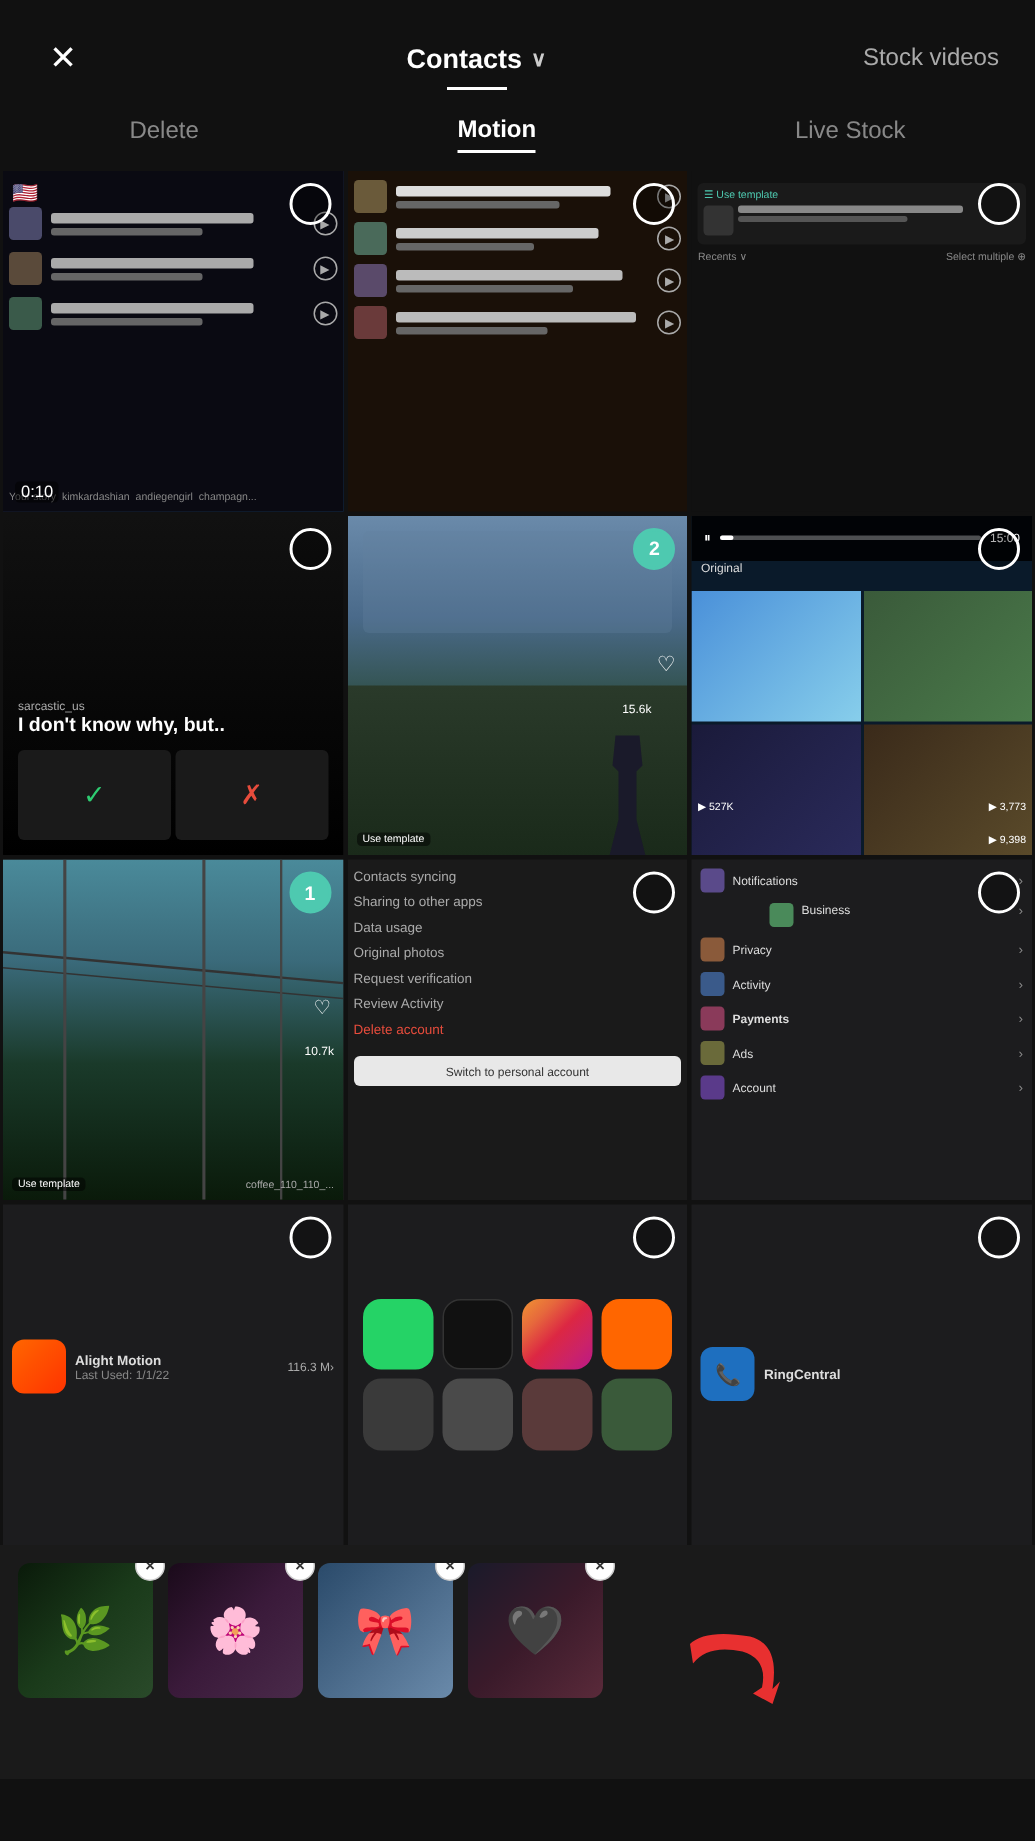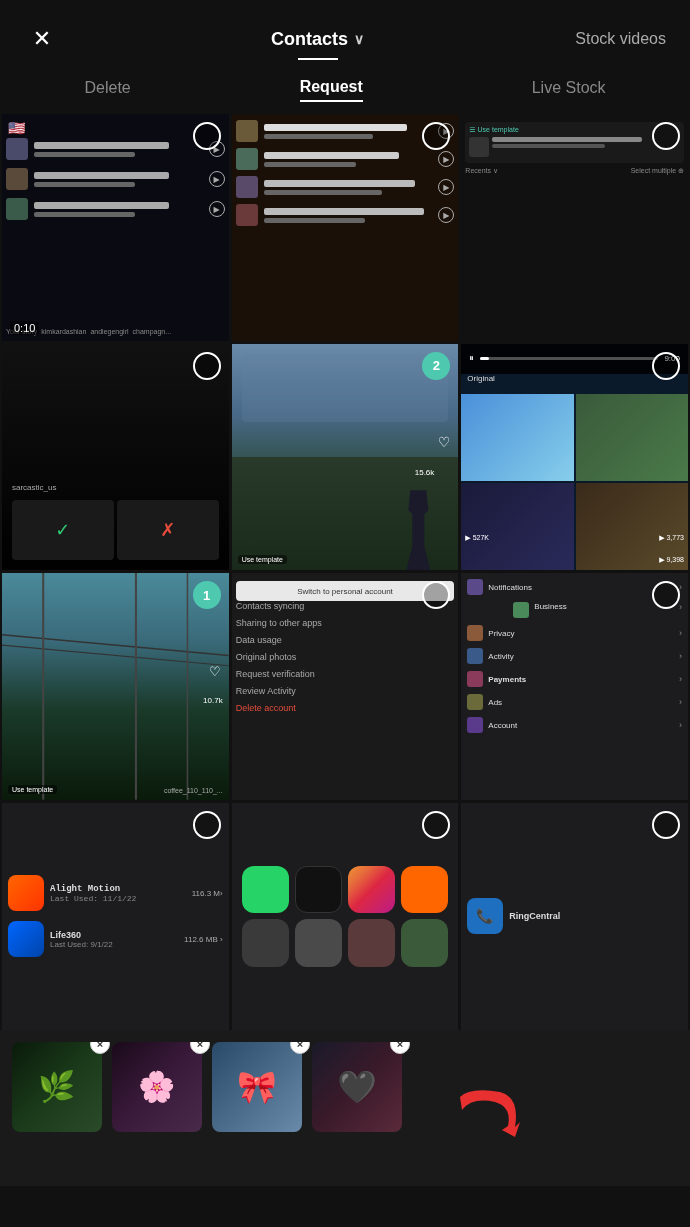--- a/index.html
+++ b/index.html
@@ -369,21 +369,21 @@
   <span class="header-close">✕</span>
   <div class="header-title">
     <span>Contacts</span>
     <span class="header-chevron">∨</span>
   </div>
   <span class="header-stock">Stock videos</span>
 </div>
 
 <div class="tabs">
   <span class="tab">Delete</span>
-  <span class="tab active">Request</span>
+  <span class="tab active">Motion</span>
   <span class="tab">Live Stock</span>
 </div>
 
 <div class="grid">
 
   <div class="grid-item thumb-1">
     <div class="thumb-content" style="background:#0a0a12; flex-direction:column; justify-content:flex-start; padding:4px;">
       <div class="flag-icon">🇺🇸</div>
       <div style="margin-top:20px; width:100%;">
         <div class="thumb-list-item">
@@ -484,20 +484,21 @@
       </div>
     </div>
     <div class="selection-badge"></div>
   </div>
 
   <div class="grid-item">
     <div class="thumb-text-overlay">
       <div class="username-row">
         <span>sarcastic_us</span>
       </div>
+      <div class="main-text">I don't know why, but..</div>
       <div style="margin-top:8px; display:grid; grid-template-columns:1fr 1fr; gap:3px; height:60px;">
         <div style="background:#1a1a1a; border-radius:4px; display:flex; align-items:center; justify-content:center;">
           <span style="color:#2ecc71; font-size:18px;">✓</span>
         </div>
         <div style="background:#1a1a1a; border-radius:4px; display:flex; align-items:center; justify-content:center;">
           <span style="color:#e74c3c; font-size:18px;">✗</span>
         </div>
       </div>
     </div>
     <div class="selection-badge"></div>
@@ -518,21 +519,21 @@
     <div style="position:absolute;right:24px;top:55%;font-size:8px;color:#fff;text-align:center;">15.6k</div>
   </div>
 
   <div class="grid-item" style="background:#0a1a2a;">
     <div style="width:100%;height:100%;position:relative;">
       <div class="audio-bar">
         <span>⏸</span>
         <div style="flex:1;margin:0 6px;height:3px;background:rgba(255,255,255,0.3);border-radius:2px;">
           <div style="width:5%;height:100%;background:#fff;border-radius:2px;"></div>
         </div>
-        <span style="font-size:8px;">9:00</span>
+        <span style="font-size:8px;">15:00</span>
       </div>
       <div style="position:absolute;top:30px;left:6px;font-size:8px;color:#ddd;">Original</div>
 
       <div style="position:absolute;top:50px;left:0;right:0;bottom:0;display:grid;grid-template-columns:1fr 1fr;grid-template-rows:1fr 1fr;gap:2px;">
         <div style="background:linear-gradient(135deg,#4a90d9,#87ceeb);"></div>
         <div style="background:linear-gradient(135deg,#3a5a3a,#4a7a4a);"></div>
         <div style="background:linear-gradient(135deg,#1a1a3a,#2a2a5a);"></div>
         <div style="background:linear-gradient(135deg,#3a2a1a,#5a4a2a);"></div>
       </div>
 
@@ -556,23 +557,20 @@
       <div style="position:absolute;bottom:6px;left:6px;font-size:7px;color:#fff;background:rgba(0,0,0,0.5);padding:1px 4px;border-radius:3px;">Use template</div>
       <div style="position:absolute;bottom:6px;right:6px;font-size:7px;color:#aaa;">coffee_110_110_...</div>
     </div>
     <div class="selection-badge numbered">1</div>
     <div style="position:absolute;right:8px;top:40%;font-size:13px;color:#fff;">♡</div>
     <div style="position:absolute;right:6px;top:54%;font-size:8px;color:#fff;">10.7k</div>
   </div>
 
   <div class="grid-item" style="background:#1a1a1a;">
     <div style="width:100%;height:100%;padding:6px 4px;display:flex;flex-direction:column;justify-content:flex-start;">
-      <div style="width:100%;height:20px;background:#e8e8e8;border-radius:4px;display:flex;align-items:center;justify-content:center;margin-top:2px;">
-        <span style="font-size:8px;color:#333;">Switch to personal account</span>
-      </div>
       <div style="margin-bottom:4px;">
         <div class="thumb-settings-item" style="margin-bottom:7px;">
           <div style="font-size:9px;color:#aaa;width:100%;">Contacts syncing</div>
         </div>
         <div class="thumb-settings-item" style="margin-bottom:7px;">
           <div style="font-size:9px;color:#aaa;width:100%;">Sharing to other apps</div>
         </div>
         <div class="thumb-settings-item" style="margin-bottom:7px;">
           <div style="font-size:9px;color:#aaa;width:100%;">Data usage</div>
         </div>
@@ -581,20 +579,23 @@
         </div>
         <div class="thumb-settings-item" style="margin-bottom:7px;">
           <div style="font-size:9px;color:#aaa;width:100%;">Request verification</div>
         </div>
         <div class="thumb-settings-item" style="margin-bottom:7px;">
           <div style="font-size:9px;color:#aaa;width:100%;">Review Activity</div>
         </div>
         <div class="thumb-settings-item" style="margin-bottom:7px;">
           <div style="font-size:9px;color:#e74c3c;width:100%;">Delete account</div>
         </div>
+      </div>
+      <div style="width:100%;height:20px;background:#e8e8e8;border-radius:4px;display:flex;align-items:center;justify-content:center;margin-top:2px;">
+        <span style="font-size:8px;color:#333;">Switch to personal account</span>
       </div>
     </div>
     <div class="selection-badge"></div>
   </div>
 
   <div class="grid-item" style="background:#1c1c1e;">
     <div style="width:100%;height:100%;padding:6px;display:flex;flex-direction:column;justify-content:flex-start;">
 
       <div style="margin-bottom:6px;">
         <div style="display:flex;align-items:center;gap:5px;margin-bottom:7px;">
@@ -634,33 +635,25 @@
         </div>
       </div>
     </div>
     <div class="selection-badge"></div>
   </div>
 
   <div class="grid-item" style="background:#1c1c1e;">
     <div style="width:100%;height:100%;padding:8px 6px;display:flex;flex-direction:column;justify-content:center;">
       <div style="display:flex;align-items:center;gap:6px;margin-bottom:10px;">
         <div style="width:36px;height:36px;border-radius:8px;background:linear-gradient(135deg,#ff6600,#ff3300);flex-shrink:0;"></div>
-        <div style="flex:1;font-family:Liberation Mono, monospace;">
+        <div style="flex:1;">
           <div style="font-size:9px;color:#ddd;font-weight:600;">Alight Motion</div>
-          <div style="font-size:8px;color:#888;">Last Used: 11/1/22</div>
+          <div style="font-size:8px;color:#888;">Last Used: 1/1/22</div>
         </div>
         <div style="font-size:8px;color:#aaa;white-space:nowrap;">116.3 M›</div>
-      </div>
-      <div style="display:flex;align-items:center;gap:6px;">
-        <div style="width:36px;height:36px;border-radius:8px;background:linear-gradient(135deg,#0066ff,#0044aa);flex-shrink:0;"></div>
-        <div style="flex:1;">
-          <div style="font-size:9px;color:#ddd;font-weight:600;">Life360</div>
-          <div style="font-size:8px;color:#888;">Last Used: 9/1/22</div>
-        </div>
-        <div style="font-size:8px;color:#aaa;white-space:nowrap;">112.6 MB ›</div>
       </div>
     </div>
     <div class="selection-badge"></div>
   </div>
 
   <div class="grid-item" style="background:#1c1c1e;">
     <div style="width:100%;height:100%;padding:10px;display:grid;grid-template-columns:repeat(4,1fr);gap:6px;align-content:center;">
       <div style="aspect-ratio:1;border-radius:12px;background:#25d366;"></div>
       <div style="aspect-ratio:1;border-radius:12px;background:#111;border:1px solid #333;"></div>
       <div style="aspect-ratio:1;border-radius:12px;background:linear-gradient(135deg,#f09433,#e6683c,#dc2743,#cc2366,#bc1888);"></div>

